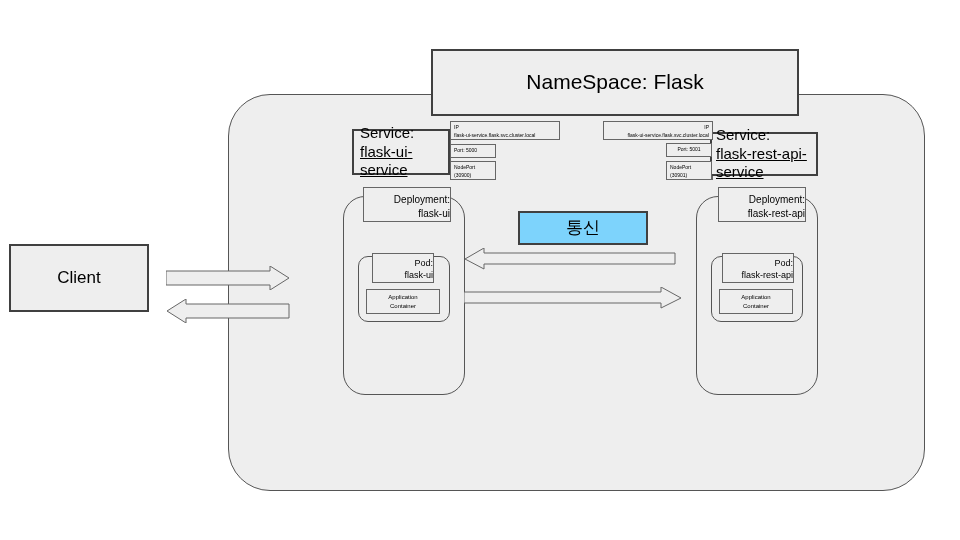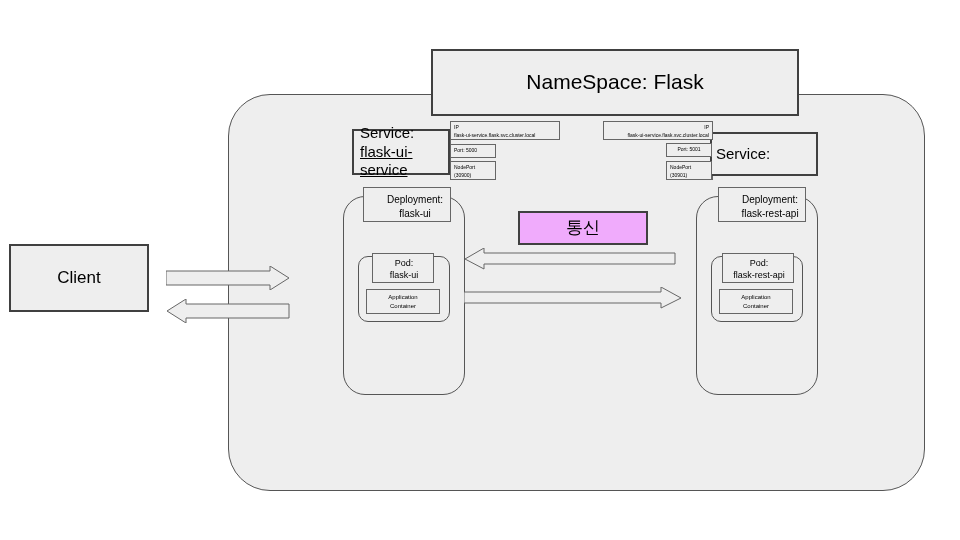--- a/index.html
+++ b/index.html
@@ -120,21 +120,21 @@
   #deploy-left-container  { left: 343px; top: 196px; width: 122px; height: 199px; }
   #deploy-right-container { left: 696px; top: 196px; width: 122px; height: 199px; }
   .deploy-label {
     position: absolute;
     box-sizing: border-box;
     background: #eeeeee;
     border: 1px solid #666666;
     font-size: 10px;
     line-height: 1.35;
     padding: 5px 0 0 16px;
-    text-align: center;
+    text-align: right;
     z-index: 5;
   }
   #deploy-left-label  { left: 363px; top: 187px; width: 88px; height: 35px; }
   #deploy-right-label { left: 718px; top: 187px; width: 88px; height: 35px; }
   
   .pod-container {
     position: absolute;
     box-sizing: border-box;
     background: #eeeeee;
     border: 1px solid #555555;
@@ -144,21 +144,21 @@
   #pod-left-container  { left: 358px; top: 256px; width: 92px; height: 66px; }
   #pod-right-container { left: 711px; top: 256px; width: 92px; height: 66px; }
   .pod-label {
     position: absolute;
     box-sizing: border-box;
     background: #eeeeee;
     border: 1px solid #666666;
     font-size: 9px;
     line-height: 1.35;
     padding: 3px 0 0 2px;
-    text-align: center;
+    text-align: right;
     z-index: 5;
   }
   #pod-left-label  { left: 372px; top: 253px; width: 62px; height: 30px; }
   #pod-right-label { left: 722px; top: 253px; width: 72px; height: 30px; }
   .container-box {
     position: absolute;
     box-sizing: border-box;
     background: #eeeeee;
     border: 1px solid #666666;
     font-size: 6px;
@@ -173,21 +173,21 @@
   #app-container-right { left: 719px; top: 289px; width: 74px; height: 25px; }
   .app-lines .l1 { display: block; }
   .app-lines .l2 { display: block; }
   
   #comm-label {
     left: 518px;
     top: 211px;
     width: 130px;
     height: 34px;
     font-size: 17px;
-    background: #f0abfc;
+    background: #7dd3fc;
     z-index: 5;
   }
   
   .arrow {
     position: absolute;
     z-index: 4;
   }
   .arrow svg { display: block; }
 </style>
 </head>
@@ -225,20 +225,21 @@
   </div>
   <div class="detail" id="port-left">Port: 5000</div>
   <div class="detail" id="np-left">
     <span class="k">NodePort</span>
     <span class="v">(30900)</span>
   </div>
 
   <div class="box" id="service-right-label">
     <span class="svc-label-lines">
       <span class="l1">Service:</span>
+      <span class="l2">flask-rest-api-service</span>
     </span>
   </div>
   <div class="connector" style="left:712px; top:130px; width:1px; height:50px;"></div>
   <div class="detail align-right" id="ip-right">
     <span class="k">IP</span>
     <span class="v">flask-ui-service.flask.svc.cluster.local</span>
   </div>
   <div class="detail" id="port-right" style="text-align:center;">Port: 5001</div>
   <div class="detail" id="np-right">
     <span class="k">NodePort</span>

